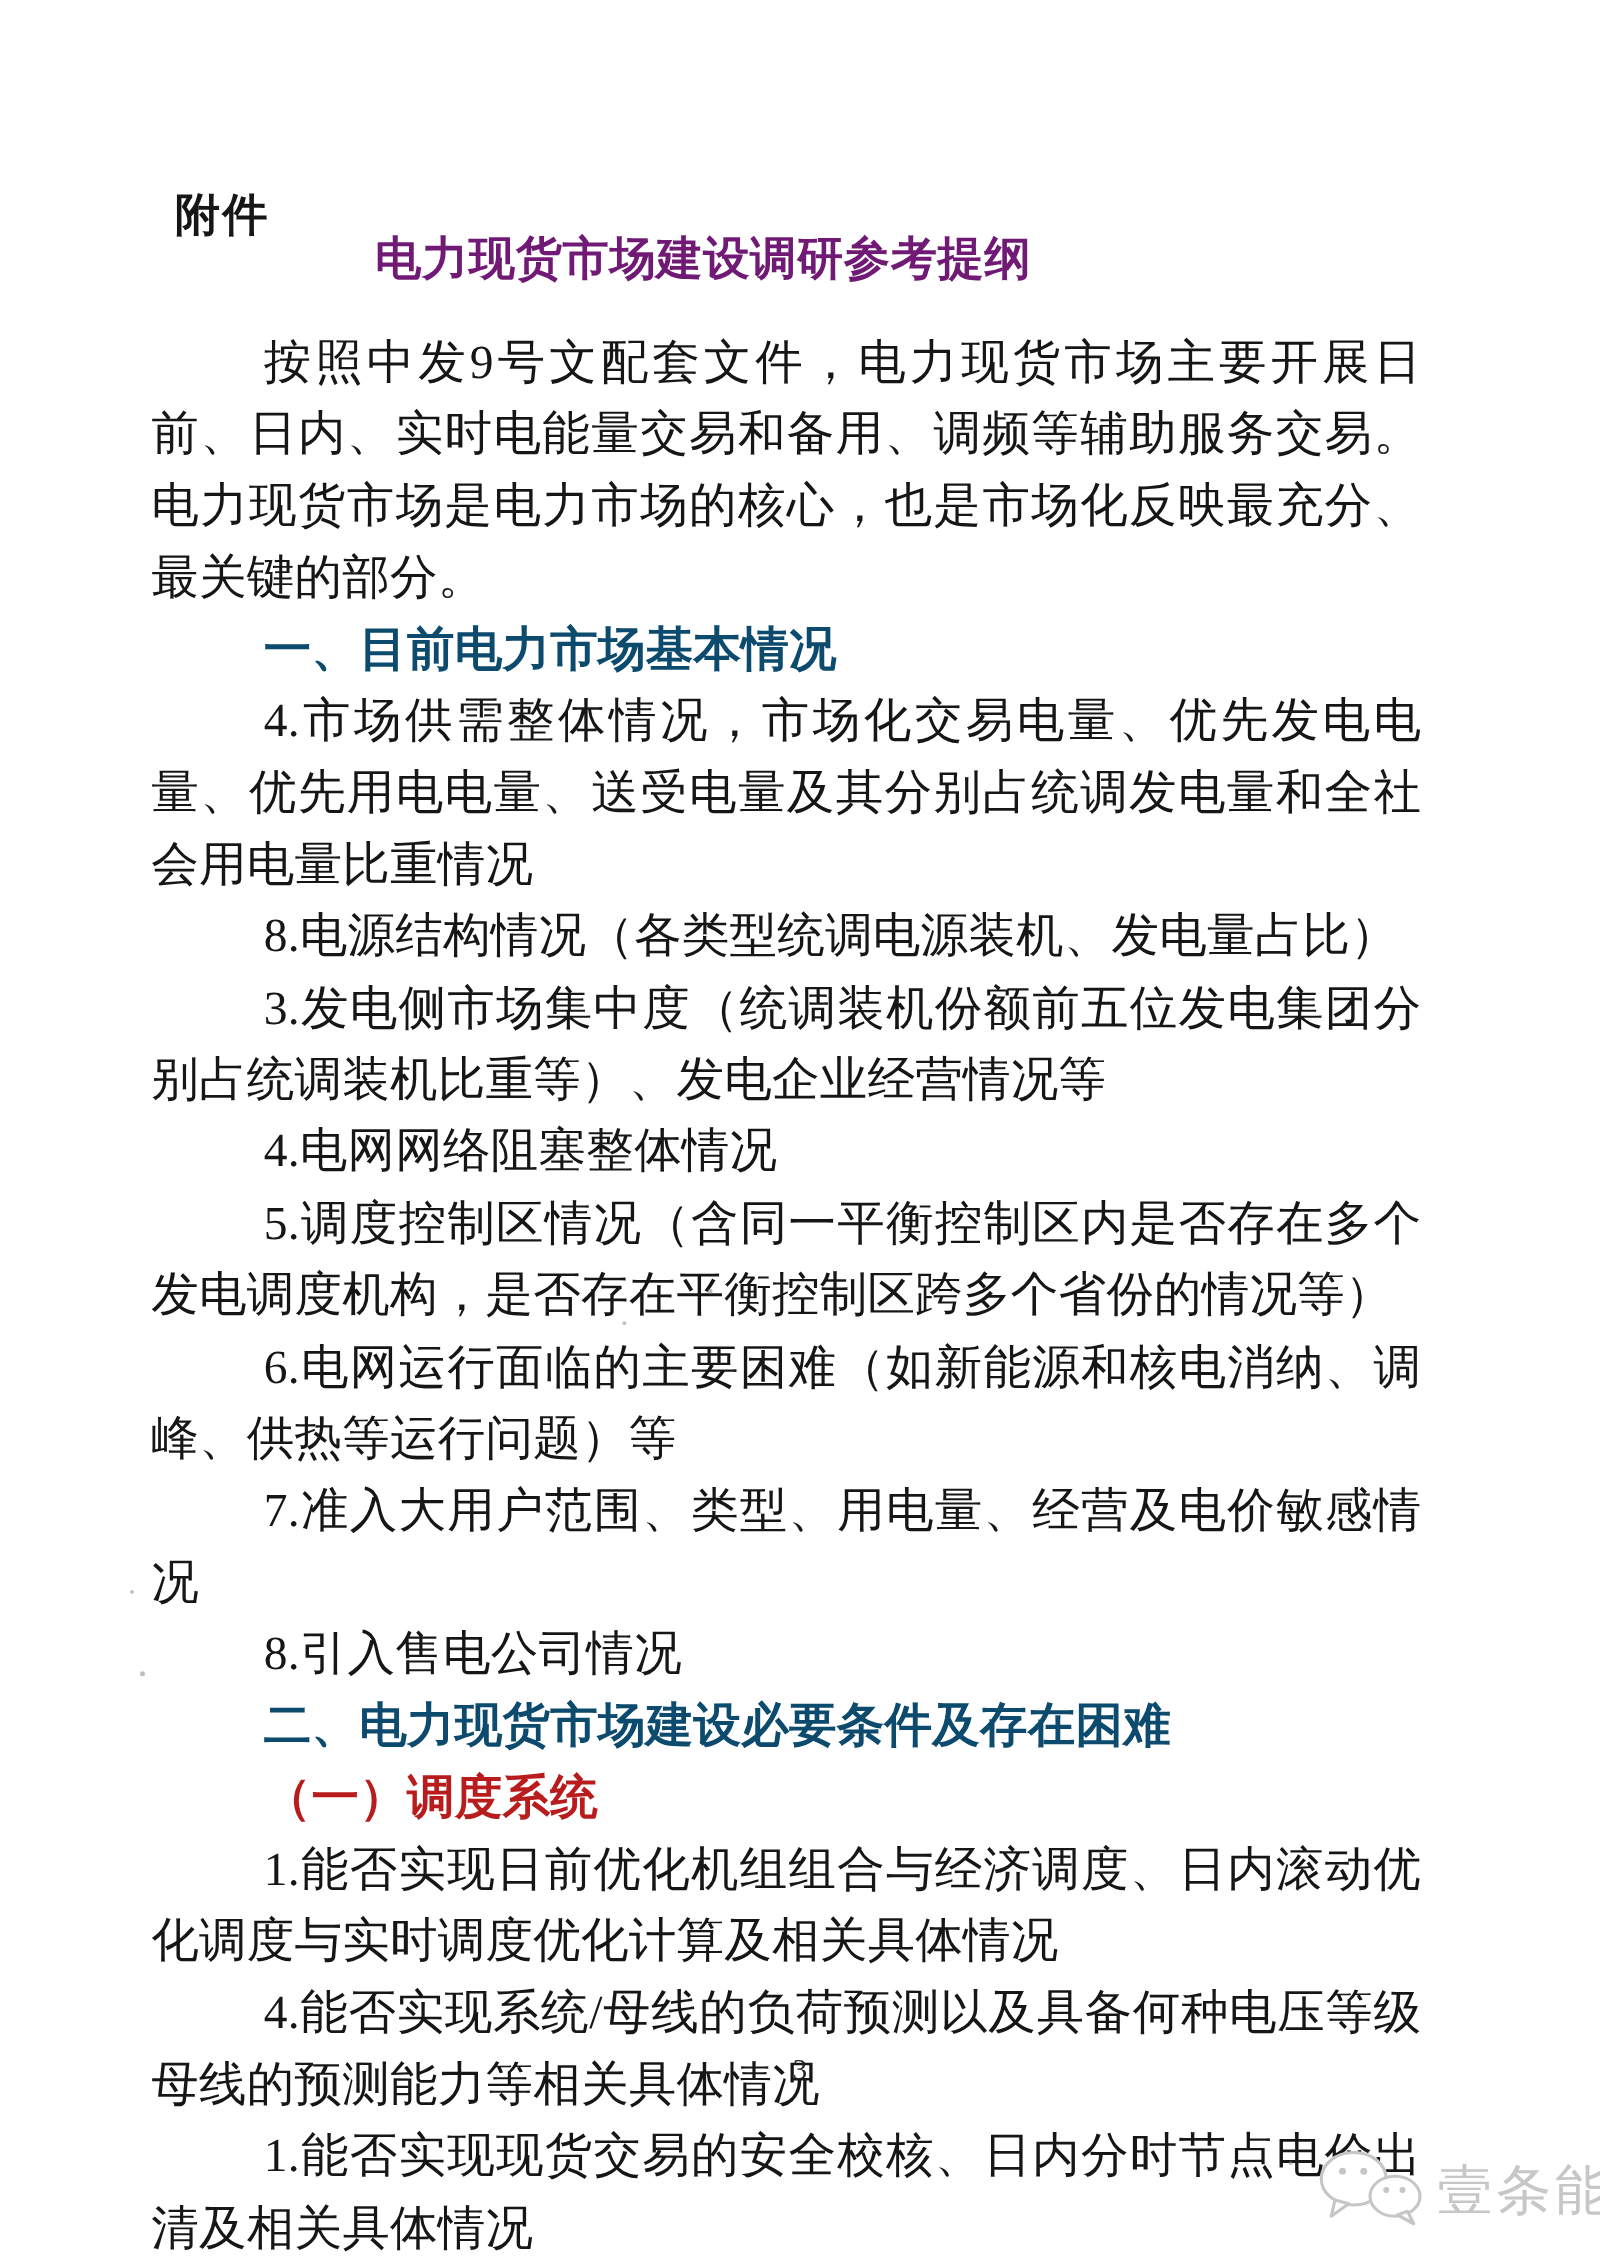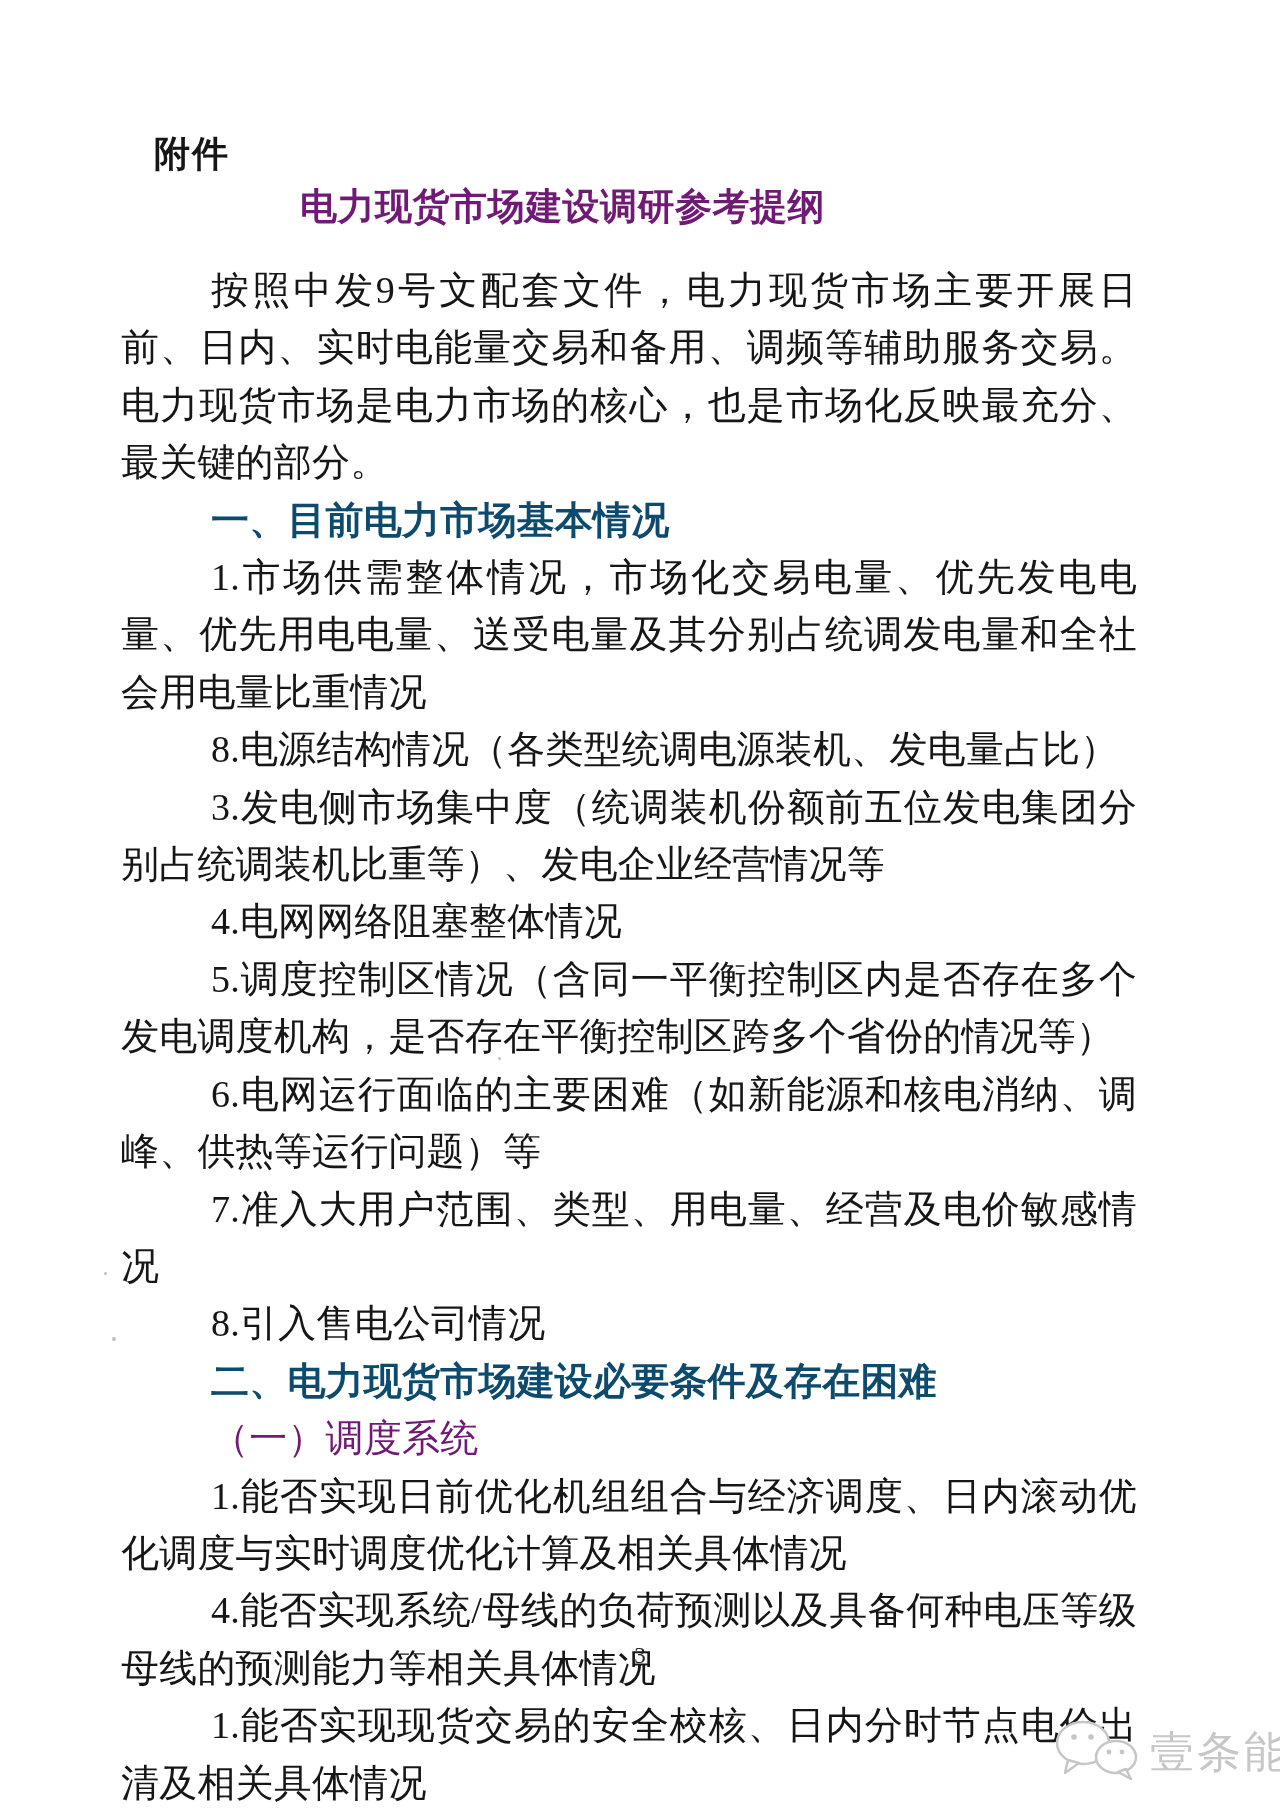--- a/index.html
+++ b/index.html
@@ -11,26 +11,25 @@
   .page {
     position: relative;
     width: 1280px;
     height: 1810px;
     background: #ffffff;
     overflow: hidden;
   }
   .attachment-label {
     position: absolute;
     left: 140px;
-    top: 130px;
+    top: 148px;
     font-size: 36px;
     font-weight: bold;
     letter-spacing: 2px;
     color: #161616;
-    margin-left: 14px;
   }
   .doc-title {
     position: absolute;
     left: 300px;
     top: 182px;
     font-size: 37px;
     font-weight: bold;
     letter-spacing: 0.5px;
     font-family: "Liberation Sans", "DejaVu Sans", sans-serif;
     color: #701a75;
@@ -48,22 +47,22 @@
     text-justify: inter-character;
     color: #161616;
   }
   .block { text-indent: 90px; }
   .block.h1 {
     font-weight: bold;
     font-family: "Liberation Sans", "DejaVu Sans", sans-serif;
     color: #0c4a6e;
   }
   .block.h2 {
-    font-weight: normal;
-    color: #701a75;
+    font-weight: bold;
+    color: #b91c1c;
   }
   .page-number {
     position: absolute;
     left: 0;
     top: 1643px;
     width: 1280px;
     text-align: center;
     font-size: 23px;
     color: #222222;
   }
@@ -100,21 +99,21 @@
 
 <div class="page">
 
   <div class="attachment-label">附件</div>
 
   <div class="doc-title">电力现货市场建设调研参考提纲</div>
 
   <div class="doc-body">
       <div class="block para">按照中发9号文配套文件，电力现货市场主要开展日前、日内、实时电能量交易和备用、调频等辅助服务交易。电力现货市场是电力市场的核心，也是市场化反映最充分、最关键的部分。</div>
       <div class="block h1">一、目前电力市场基本情况</div>
-      <div class="block item">1.市场供需整体情况，市场化交易电量、优先发电电量、优先用电电量、送受电量及其分别占统调发电量和全社会用电量比重情况</div>
+      <div class="block item">4.市场供需整体情况，市场化交易电量、优先发电电量、优先用电电量、送受电量及其分别占统调发电量和全社会用电量比重情况</div>
       <div class="block item">8.电源结构情况（各类型统调电源装机、发电量占比）</div>
       <div class="block item">3.发电侧市场集中度（统调装机份额前五位发电集团分别占统调装机比重等）、发电企业经营情况等</div>
       <div class="block item">4.电网网络阻塞整体情况</div>
       <div class="block item">5.调度控制区情况（含同一平衡控制区内是否存在多个发电调度机构，是否存在平衡控制区跨多个省份的情况等）</div>
       <div class="block item">6.电网运行面临的主要困难（如新能源和核电消纳、调峰、供热等运行问题）等</div>
       <div class="block item">7.准入大用户范围、类型、用电量、经营及电价敏感情况</div>
       <div class="block item">8.引入售电公司情况</div>
       <div class="block h1">二、电力现货市场建设必要条件及存在困难</div>
       <div class="block h2">（一）调度系统</div>
       <div class="block item">1.能否实现日前优化机组组合与经济调度、日内滚动优化调度与实时调度优化计算及相关具体情况</div>

